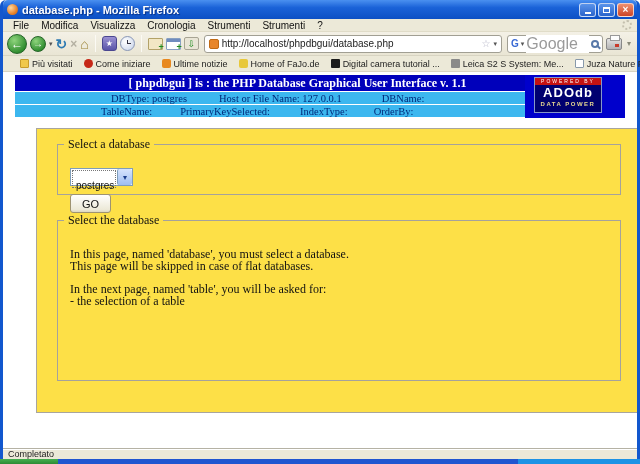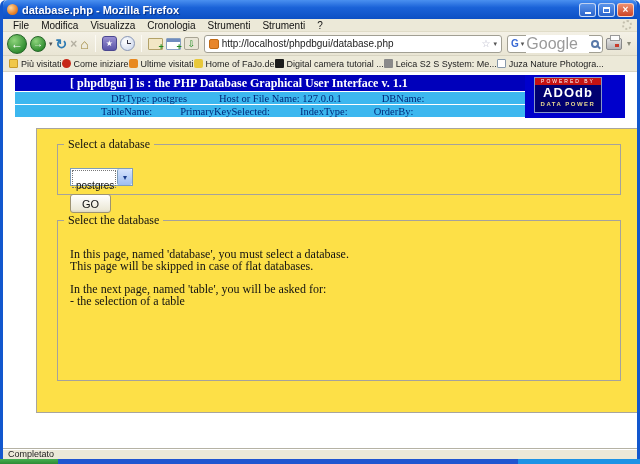--- a/index.html
+++ b/index.html
@@ -74,39 +74,39 @@
   .magnifier { width:8px; height:8px; flex:none; border:2px solid #5878a8; border-radius:50%; position:relative; }
   .magnifier::after { content:""; position:absolute; width:5px; height:2px; background:#5878a8;
                       right:-4px; bottom:-2px; transform:rotate(45deg); }
   .tprint { width:16px; height:12px; flex:none; position:relative; border:1px solid #888;
             background:linear-gradient(180deg,#e2e2e2,#b4b4b4); border-radius:2px; }
   .tprint::before { content:""; position:absolute; left:3px; top:-4px; width:8px; height:4px; background:#fdfdfd; border:1px solid #999; }
   .tprint::after { content:""; position:absolute; right:2px; bottom:2px; width:4px; height:3px; background:#c83a2a; }
   .toverflow { font-size:8px; color:#8a8a7a; padding:0 2px; }
 
   
-  .bookbar { height:16px; display:flex; align-items:center; padding:0 6px; gap:0; background:#ece9d8;
+  .bookbar { height:16px; display:flex; align-items:center; padding:0 17px; gap:11px; background:#ece9d8;
              border-bottom:1px solid #d8d4c2; }
   .bitem { display:flex; align-items:center; gap:3px; font-size:9px; color:#222; white-space:nowrap; }
   .bic { width:9px; height:9px; flex:none; }
   .bic.folder { background:#f0c84a; border:1px solid #c89c2a; border-radius:1px; }
   .bic.red    { background:#c62817; border-radius:50%; }
   .bic.orange { background:#e8881e; border-radius:2px; }
   .bic.yellow { background:#e8c83a; border-radius:2px; }
   .bic.black  { background:#1c1c1c; border-radius:1px; }
   .bic.gray   { background:#8a8a8a; border-radius:1px; }
   .bic.page   { background:#fff; border:1px solid #8899aa; border-radius:1px; }
 
   
   .viewport { position:relative; height:376px; background:#fff; overflow:hidden; }
 
   .hdr { position:absolute; left:12px; top:3px; width:610px; height:43px; display:flex; background:#fff; }
   .hdr-left { width:510px; display:flex; flex-direction:column; }
   .hdr-title { height:16px; background:#0000bb; color:#fff; font-family:"Liberation Serif",serif;
-               font-size:12px; font-weight:bold; line-height:16px; padding-left:55px; white-space:nowrap; }
+               font-size:12px; font-weight:bold; text-align:center; line-height:16px; padding-left:55px; white-space:nowrap; }
   .hdr-row { height:12px; background:#3cb7ef; margin-top:1px; display:flex; align-items:center;
              font-family:"Liberation Serif",serif; font-size:10.5px; color:#002a7a; white-space:nowrap; }
   .r1 .hcell:nth-child(1){ margin-left:96px; } .r1 .hcell:nth-child(2){ margin-left:32px; } .r1 .hcell:nth-child(3){ margin-left:40px; }
   .r2 .hcell:nth-child(1){ margin-left:86px; } .r2 .hcell:nth-child(2){ margin-left:28px; }
   .r2 .hcell:nth-child(3){ margin-left:30px; } .r2 .hcell:nth-child(4){ margin-left:26px; }
   .hdr-logo { flex:1; background:#0000cc; position:relative; }
   .adodb { position:absolute; left:9px; top:2px; width:68px; height:36px; background:#000070;
            border:1px solid #8898c8; text-align:center; overflow:hidden; }
   .adodb .pb { background:#c41212; color:#fff; font-size:5px; letter-spacing:2px; height:7px; line-height:7px; }
   .adodb .nm { color:#fff; font-size:13px; font-weight:bold; line-height:15px; letter-spacing:1px; }
@@ -209,21 +209,21 @@
     <span class="bitem">
         <span class="bic folder"></span>
         <span>Più visitati</span>
       </span>
     <span class="bitem">
         <span class="bic red"></span>
         <span>Come iniziare</span>
       </span>
     <span class="bitem">
         <span class="bic orange"></span>
-        <span>Ultime visitati</span>
+        <span>Ultime notizie</span>
       </span>
     <span class="bitem">
         <span class="bic yellow"></span>
         <span>Home of FaJo.de</span>
       </span>
     <span class="bitem">
         <span class="bic black"></span>
         <span>Digital camera tutorial ...</span>
       </span>
     <span class="bitem">

